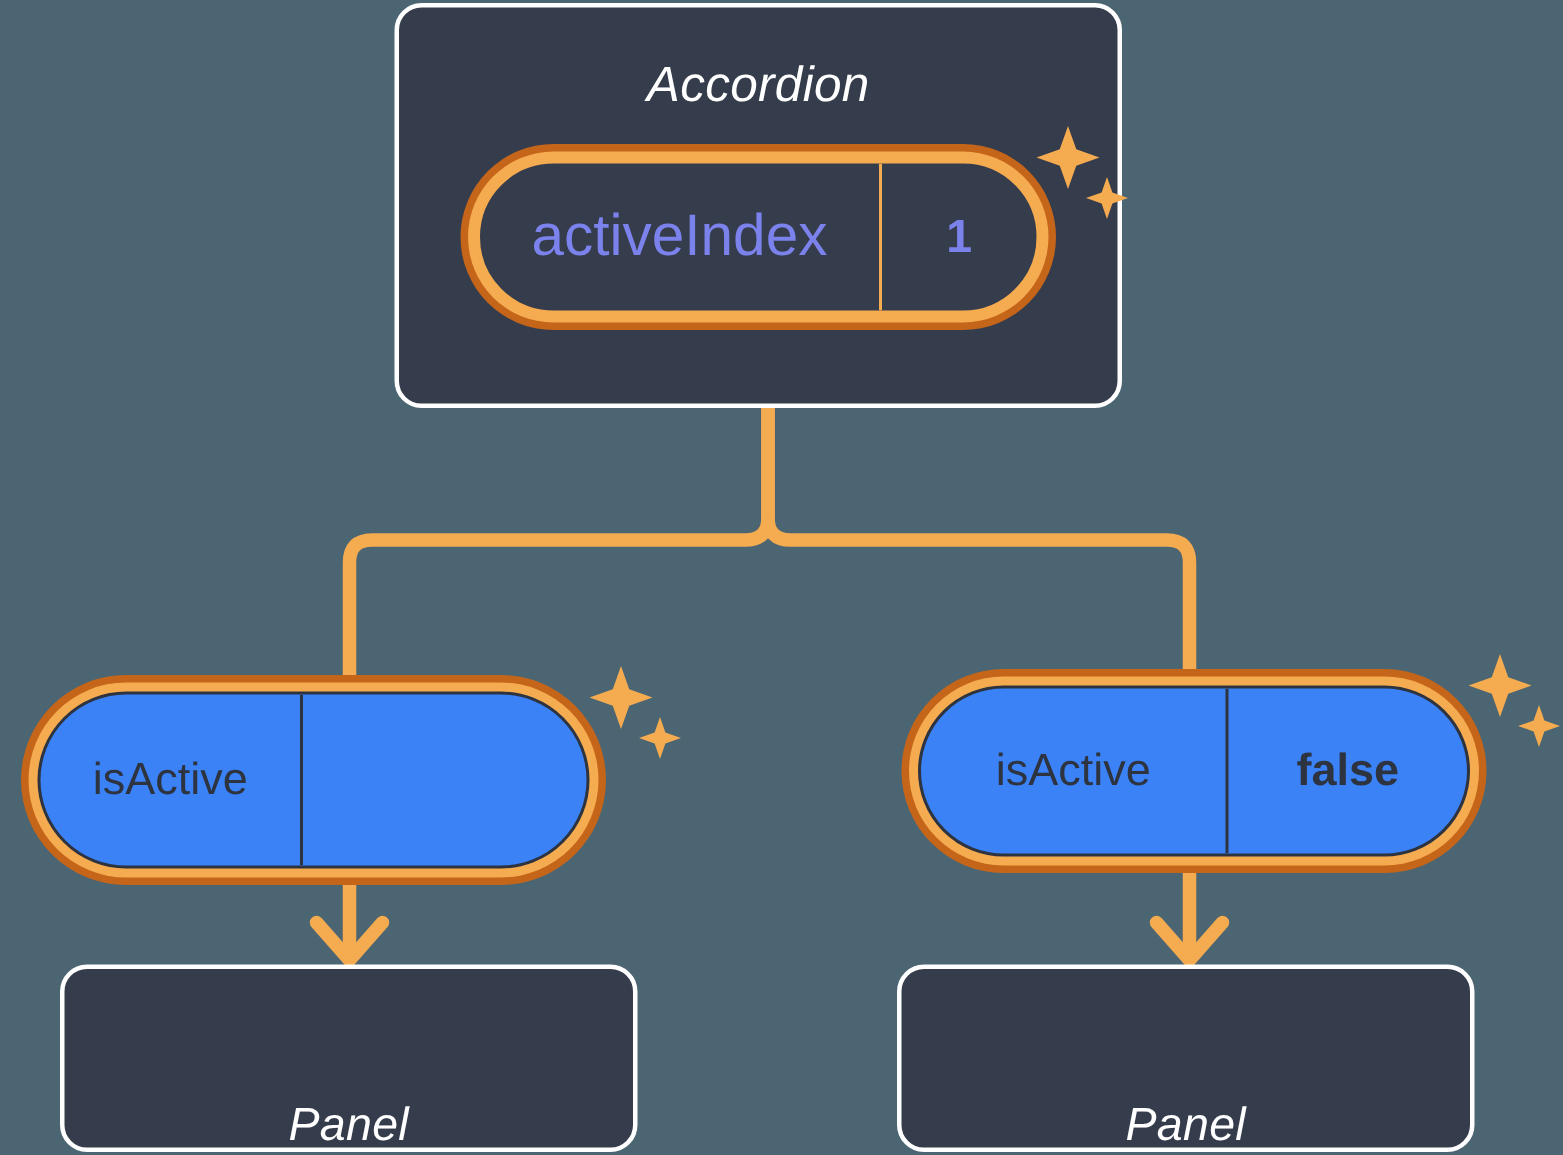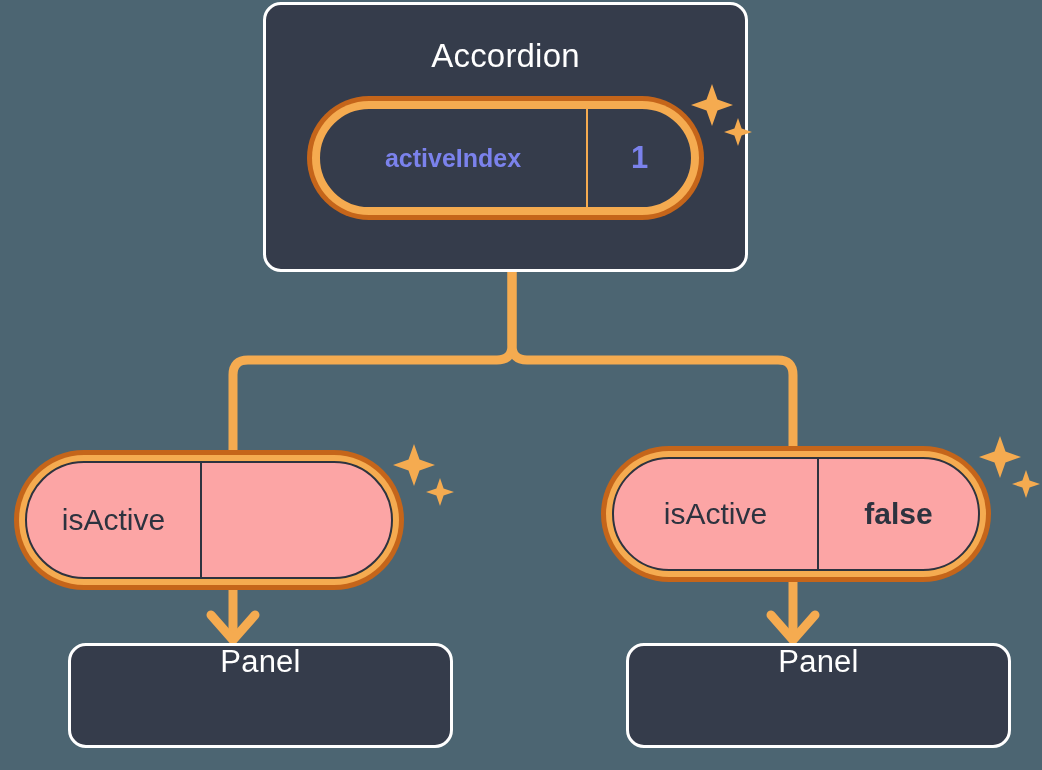--- a/index.html
+++ b/index.html
@@ -46,35 +46,35 @@
     align-items: center;
   }
 
   .card-title {
     color: #ffffff;
     font-size: 33px;
     font-weight: 400;
     letter-spacing: 0.2px;
     line-height: 1;
     white-space: nowrap;
+    font-style: italic;
   }
 
   #accordion-card {
     left: 263px;
     top: 2px;
     width: 485px;
     height: 270px;
     padding-top: 34px;
   }
 
   .panel-card {
     width: 385px;
-    height: 105px;
-    justify-content: flex-start;
-    margin-left: 28px;
+    height: 125px;
+    justify-content: flex-end;
   }
   #panel-left  { left: 40px;  top: 643px; }
   #panel-right { left: 598px; top: 643px; }
   .panel-card .card-title { font-size: 31px; }
 
   
   
   .pill-outer {
     position: absolute;
     z-index: 3;
@@ -108,35 +108,35 @@
     box-sizing: border-box;
   }
 
   
   .pill-dark .pill-body {
     background: #353c4b;
     border: 2px solid #f5ab50;
   }
   .pill-dark .pill-key {
     color: #7b82ec;
-    font-size: 25px;
-    font-weight: 700;
+    font-size: 39px;
+    font-weight: 400;
     flex: 0 0 268px;
     border-right: 2px solid #f5ab50;
   }
   .pill-dark .pill-val {
     color: #7b82ec;
     font-size: 31px;
     font-weight: 700;
     flex: 1 1 auto;
   }
 
   
   .pill-purple .pill-body {
-    background: #fca5a5;
+    background: #3b82f6;
     border: 2px solid #2d333f;
   }
   .pill-purple .pill-key {
     color: #2d333f;
     font-size: 30px;
     font-weight: 400;
     border-right: 2px solid #2d333f;
   }
   .pill-purple .pill-val {
     color: #2d333f;

